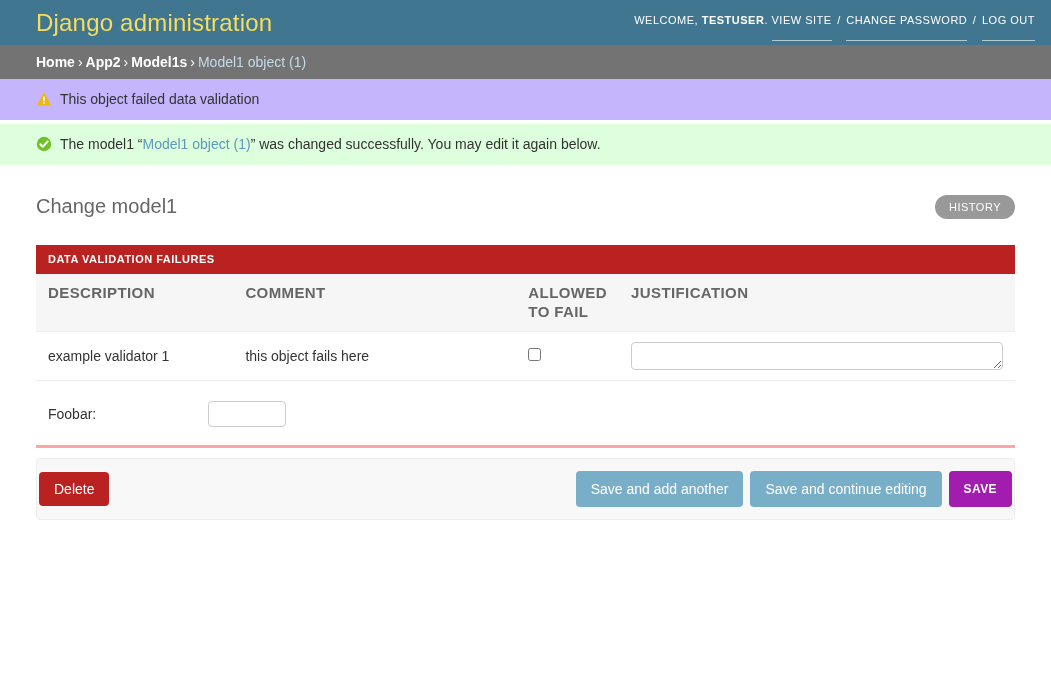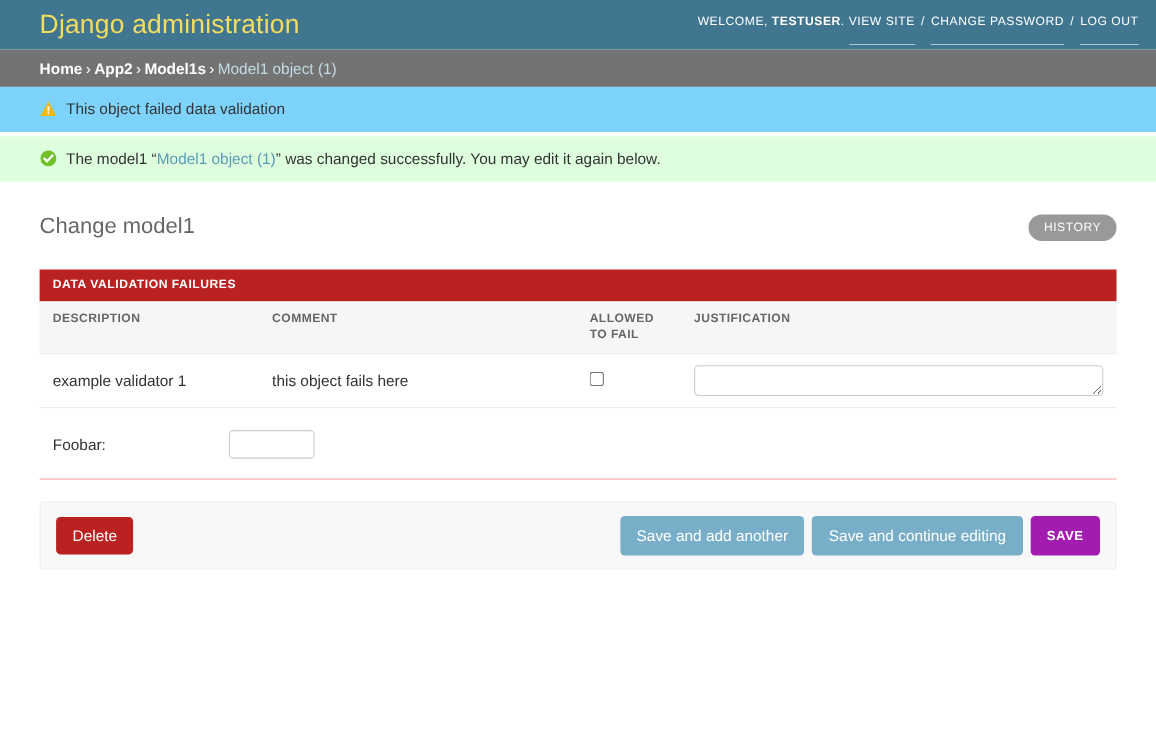--- a/index.html
+++ b/index.html
@@ -74,21 +74,21 @@
   ul.messagelist { margin: 0; padding: 0; list-style: none; }
   ul.messagelist li {
     display: block;
     font-size: 14px;
     padding: 12px 36px 12px 60px;
     margin: 0 0 4px 0;
     color: #333333;
     position: relative;
     line-height: 1.2;
   }
-  ul.messagelist li.warning { background: #7dd3fc; }
+  ul.messagelist li.warning { background: #c4b5fd; }
   ul.messagelist li.success { background: #dfd; }
   .msg-icon {
     position: absolute;
     left: 36px;
     top: 50%;
     transform: translateY(-50%);
     width: 16px;
     height: 16px;
     display: block;
   }
@@ -143,21 +143,21 @@
   .module.exceptions > h2 { background: #7d807f; }
 
   table.results {
     width: 100%;
     border-collapse: collapse;
     font-size: 14px;
   }
   table.results thead th {
     background: #f6f6f6;
     color: #666666;
-    font-size: 11px;
+    font-size: 15px;
     font-weight: bold;
     letter-spacing: 0.4px;
     text-transform: uppercase;
     text-align: left;
     padding: 10px 12px;
     vertical-align: top;
     border-bottom: 1px solid #eeeeee;
     line-height: 1.25;
   }
   table.results tbody td {
@@ -186,21 +186,21 @@
     font-family: "Liberation Sans", sans-serif;
     font-size: 13px;
     color: #333333;
     vertical-align: middle;
     display: block;
   }
 
   
   .form-row {
     padding: 10px 12px 18px 12px;
-    border-bottom: 1px solid #fca5a5;
+    border-bottom: 3px solid #fca5a5;
     display: flex;
     align-items: center;
     margin-top: 10px;
   }
   .form-row label {
     width: 160px;
     color: #333333;
     font-size: 14px;
     padding-left: 0;
   }
@@ -210,22 +210,22 @@
     border: 1px solid #cccccc;
     border-radius: 4px;
     padding: 3px 6px;
     font-family: "Liberation Sans", sans-serif;
     font-size: 13px;
     color: #333333;
   }
 
   
   .submit-row {
-    margin-top: 20px;
-    padding: 12px 14px;
+    margin-top: 10px;
+    padding: 12px 2px;
     background: #f8f8f8;
     border: 1px solid #eeeeee;
     border-radius: 4px;
     display: flex;
     align-items: center;
     overflow: hidden;
   }
   .submit-row .deletelink {
     background: #ba2121;
     color: #ffffff;

